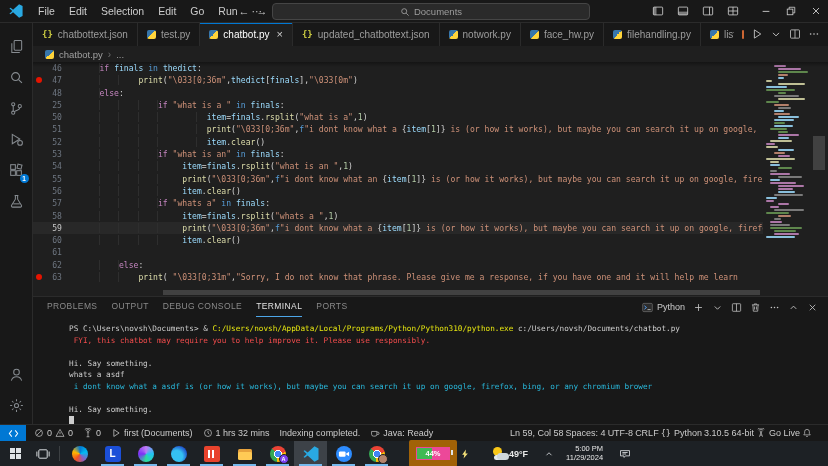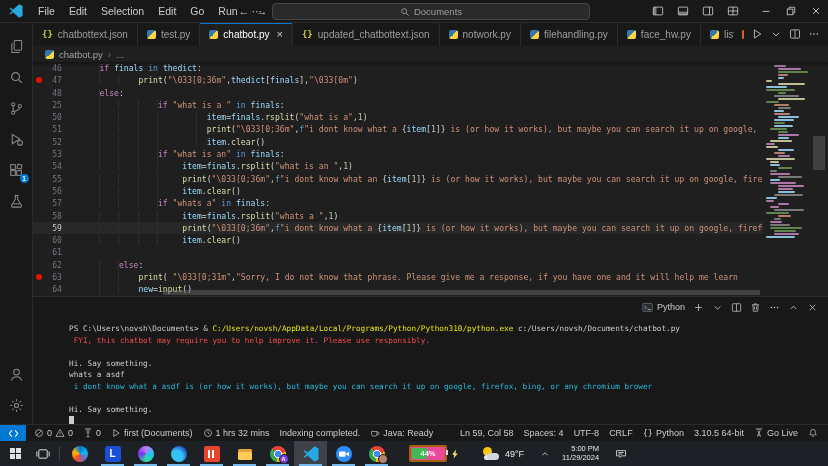--- a/index.html
+++ b/index.html
@@ -100,21 +100,21 @@
   .cursorblk{display:inline-block;width:4.8px;height:9px;background:#cccccc;vertical-align:-1px;}
 
   
   .statusbar{position:absolute;left:0;right:0;bottom:25px;height:16px;background:#181818;
              border-top:1px solid #2b2b2b;display:flex;align-items:center;font-size:9px;
              color:#cccccc;z-index:30;}
   .sb-remote{width:26px;height:16px;background:#0078d4;color:#fff;display:flex;align-items:center;
              justify-content:center;flex:none;}
   .sb-remote .ic{width:11px;height:11px;}
   .sb-left{display:flex;align-items:center;gap:10px;padding-left:8px;}
-  .sb-right{margin-left:auto;display:flex;align-items:center;gap:10px;padding-right:10px;text-align:right;}
+  .sb-right{margin-left:auto;display:flex;align-items:center;gap:2px;padding-right:16px;text-align:right;}
   .sb-item{display:flex;align-items:center;gap:3px;white-space:nowrap;}
   .sb-item .ic{width:10px;height:10px;}
   .sb-braces{font-family:"DejaVu Sans Mono",monospace;font-size:8.5px;}
 
   
   .taskbar{position:absolute;left:0;right:0;bottom:0;height:25px;background:#1d2125;display:flex;
            align-items:stretch;z-index:40;}
   .tb-cell{display:flex;align-items:center;justify-content:center;position:relative;}
   .tb-start{width:30px;}
   .winlogo{width:11px;height:11px;display:grid;grid-template-columns:1fr 1fr;grid-template-rows:1fr 1fr;gap:1px;}
@@ -145,28 +145,28 @@
                      background:#ffca55;border-radius:1.5px;}
   .app-chrome{background:radial-gradient(circle,#4285f4 0 29%,#fff 29% 38%,transparent 38%),
               conic-gradient(from -45deg,#ea4335 0 120deg,#fbbc05 120deg 235deg,#34a853 235deg 360deg);}
   .app-zoom{background:#2d8cff;}
   .app-zoom .ic{position:absolute;inset:1px;}
   .app-vscode{border-radius:0;background:transparent;}
   .app-badge{position:absolute;right:-3px;bottom:-2px;width:8px;height:8px;border-radius:50%;
              color:#fff;font-size:5.5px;font-weight:bold;display:flex;align-items:center;
              justify-content:center;border:1px solid #1d2125;box-sizing:content-box;}
   .tb-battery{margin-left:16px;display:flex;align-items:center;gap:3px;}
-  .battery{width:34px;height:13px;border:2px solid #a16207;border-radius:2px;background:#ec4899;
+  .battery{width:34px;height:13px;border:7px solid #a16207;border-radius:2px;background:#ec4899;
            position:relative;}
   .battery::after{content:"";position:absolute;right:-3px;top:3px;width:2px;height:5px;background:#dfe3e6;}
   .battery-fill{position:absolute;left:1px;top:1px;bottom:1px;width:44%;background:#3fba54;}
   .battery-pct{position:absolute;inset:0;display:flex;align-items:center;justify-content:center;
                font-size:7.5px;font-weight:bold;color:#ffffff;}
   .tb-bolt{width:10px;height:12px;}
-  .tb-weather{margin-left:22px;display:flex;align-items:center;gap:6px;font-size:9px;color:#e8e8e8;}
+  .tb-weather{margin-left:22px;display:flex;align-items:center;gap:0;font-size:9px;color:#e8e8e8;font-weight:bold;}
   .suncloud{position:relative;width:17px;height:13px;}
   .suncloud::before{content:"";position:absolute;left:1px;top:0;width:9px;height:9px;border-radius:50%;
                     background:#f8c617;}
   .suncloud::after{content:"";position:absolute;right:0;bottom:0;width:12px;height:7px;border-radius:6px;
                    background:#cfd8dc;box-shadow:-4px 1px 0 -1px #e3eaee;}
   .tb-chev{margin-left:14px;width:14px;color:#dfe3e6;}
   .tb-chev .ic{width:10px;height:10px;}
   .tb-clock{margin-left:10px;display:flex;flex-direction:column;justify-content:center;
             align-items:flex-end;font-size:7.5px;line-height:8.5px;color:#e8e8e8;}
   .tb-notif{margin-left:14px;margin-right:20px;width:16px;color:#dfe3e6;}
@@ -354,25 +354,25 @@
         <div class="tab">
           <span class="jsonicon">{}</span>
           <span>updated_chatbottext.json</span>
         </div>
         <div class="tab">
           <span class="pyicon"></span>
           <span>notwork.py</span>
         </div>
         <div class="tab">
           <span class="pyicon"></span>
-          <span>filehandling.py</span>
+          <span>face_hw.py</span>
         </div>
         <div class="tab">
           <span class="pyicon"></span>
-          <span>face_hw.py</span>
+          <span>filehandling.py</span>
         </div>
         <div class="tab">
           <span class="pyicon"></span>
           <span>list.py</span>
         </div>
       </div>
     <div class="tab-actions">
         <span class="run-tick"></span>
         <span class="ic" style="width: 12px; height: 12px;">
           <svg viewBox="0 0 16 16" fill="none" stroke="currentColor" stroke-width="1.2">
@@ -513,26 +513,20 @@
           <span class="lsp"></span>
           <span class="ltext"><span class="ind">        </span><span class="tk-kw">else</span><span class="tk-pun">:</span></span>
         </div>
         <div class="crow">
           <span class="glyph">
             <span class="bp"></span>
           </span>
           <span class="lnum">63</span>
           <span class="lsp"></span>
           <span class="ltext"><span class="ind">            </span><span class="tk-fn">print</span><span class="tk-pun">( </span><span class="tk-str">"\033[0;31m"</span><span class="tk-pun">,</span><span class="tk-str">"Sorry, I do not know that phrase. Please give me a response, if you have one and it will help me learn</span></span>
-        </div>
-        <div class="crow">
-          <span class="glyph"></span>
-          <span class="lnum">64</span>
-          <span class="lsp"></span>
-          <span class="ltext"><span class="ind">            </span><span class="tk-var">new</span><span class="tk-pun">=</span><span class="tk-fn">input</span><span class="tk-pun">()</span></span>
         </div>
       </div>
     <div class="minimap">
         <div class="mm-bar" style="top: 3px; left: 11px; width: 12.3794px; background: rgb(197, 134, 192);"></div>
         <div class="mm-bar" style="top: 6px; left: 15px; width: 22.8212px; background: rgb(197, 134, 192);"></div>
         <div class="mm-bar" style="top: 9px; left: 15px; width: 29.6291px; background: rgb(106, 153, 85);"></div>
         <div class="mm-bar" style="top: 12px; left: 15px; width: 9.86975px; background: rgb(206, 145, 120);"></div>
         <div class="mm-bar" style="top: 15px; left: 15px; width: 5.65296px; background: rgb(156, 220, 254);"></div>
         <div class="mm-bar" style="top: 18px; left: 3px; width: 6.01582px; background: rgb(220, 220, 170);"></div>
         <div class="mm-bar" style="top: 21px; left: 15px; width: 26.6682px; background: rgb(220, 220, 170);"></div>
@@ -589,20 +583,27 @@
         <div class="mm-bar" style="top: 174px; left: 3px; width: 29.0743px; background: rgb(156, 220, 254);"></div>
       </div>
     <div class="vscroll">
       <div class="vthumb"></div>
     </div>
     <div class="hthumb"></div>
   </div>
 
   <div class="panel">
     <div class="panel-head">
+      <div class="panel-tabs">
+          <span class="ptab">PROBLEMS</span>
+          <span class="ptab">OUTPUT</span>
+          <span class="ptab">DEBUG CONSOLE</span>
+          <span class="ptab active">TERMINAL</span>
+          <span class="ptab">PORTS</span>
+        </div>
       <div class="panel-actions">
           <span class="shell-label">
             <span class="ic">
               <svg viewBox="0 0 16 16">
                 <rect x="1" y="2" width="14" height="12" rx="1.5" fill="#2d2d2d" stroke="#888" stroke-width="0.8"></rect>
                 <path d="M3.5 5.5L6.5 8l-3 2.5" stroke="#58a6ff" stroke-width="1.3" fill="none"></path>
                 <path d="M8 11h4.5" stroke="#ccc" stroke-width="1.1"></path>
               </svg>
             </span>
             <span>Python</span>

